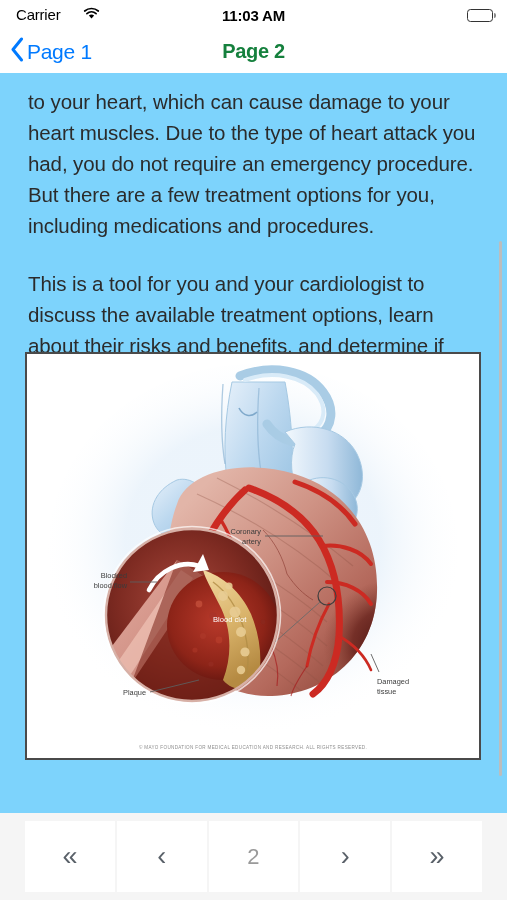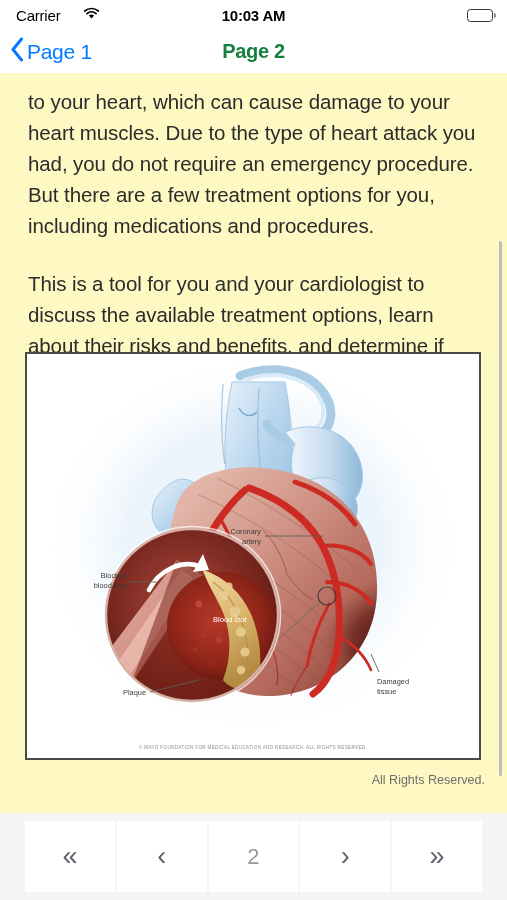--- a/index.html
+++ b/index.html
@@ -26,21 +26,20 @@
     width: 507px;
     height: 30px;
     background: #ffffff;
     display: flex;
     align-items: center;
   }
   .status-left {
     position: absolute;
     left: 16px;
     display: flex;
-    align-items: center;
     gap: 23px;
   }
   .carrier-label {
     font-size: 15px;
     color: #000;
     letter-spacing: -0.2px;
   }
   .wifi-icon { display: block; }
   .status-time {
     position: absolute;
@@ -120,21 +119,21 @@
     color: #15803d;
     letter-spacing: -0.3px;
   }
 
   
   .content {
     position: absolute;
     top: 73px; left: 0;
     width: 507px;
     height: 740px;
-    background: #fef9c3;
+    background: #7dd3fc;
     overflow: hidden;
   }
   .article {
     padding: 8px 28px 0 28px;
   }
   .para {
     font-size: 20.5px;
     line-height: 31px;
     color: #2b2b2b;
     margin: 0 0 27px 0;
@@ -245,21 +244,21 @@
     <div class="status-left">
       <span class="carrier-label">Carrier</span>
       <span class="wifi-icon">
         <svg width="17" height="13" viewBox="0 0 17 13">
           <path d="M8.5 11.6 L5.9 8.6 a4 4 0 0 1 5.2 0 Z" fill="#000"></path>
           <path d="M3.9 6.6 a7 7 0 0 1 9.2 0" stroke="#000" stroke-width="1.7" fill="none" stroke-linecap="round"></path>
           <path d="M1.7 4.0 a10.5 10.5 0 0 1 13.6 0" stroke="#000" stroke-width="1.7" fill="none" stroke-linecap="round"></path>
         </svg>
       </span>
     </div>
-    <div class="status-time">10:03 AM</div>
+    <div class="status-time">11:03 AM</div>
     <div class="status-right">
       <span class="battery">
         <span class="battery-fill"></span>
       </span>
     </div>
   </div>
 
   <div class="nav-bar">
     <div class="nav-back">
       <span class="chevron-left-svg">
@@ -450,21 +449,20 @@
 
           <line x1="344" y1="300" x2="352" y2="318" stroke="#5d5d5d" stroke-width="0.9"></line>
           <text x="350" y="330" font-family="Liberation Sans, sans-serif" font-size="7.4" fill="#3b3b3b">Damaged</text>
           <text x="350" y="340" font-family="Liberation Sans, sans-serif" font-size="7.4" fill="#3b3b3b">tissue</text>
         </svg>
         <div class="fig-credit">© MAYO FOUNDATION FOR MEDICAL EDUCATION AND RESEARCH. ALL RIGHTS RESERVED.</div>
       </div>
     </div>
 
     <div class="copyright">
-      <div>All Rights Reserved.</div>
     </div>
 
     <div class="scroll-indicator"></div>
   </div>
 
   <div class="pagination">
     <div class="pager">
       <div class="pager-btn">
         <span class="glyph">«</span>
       </div>

